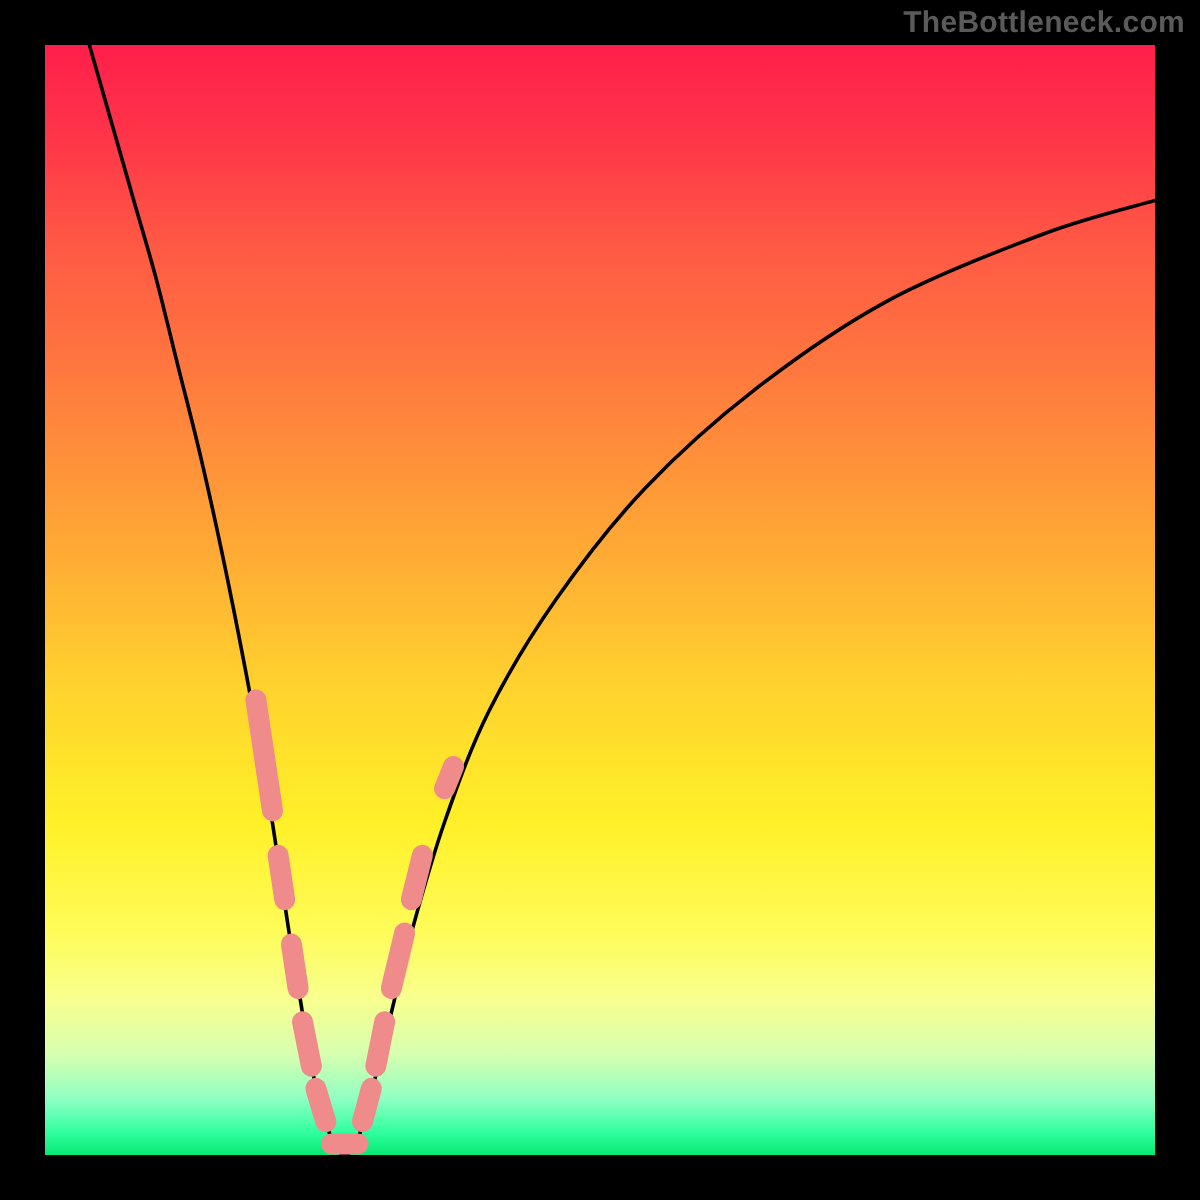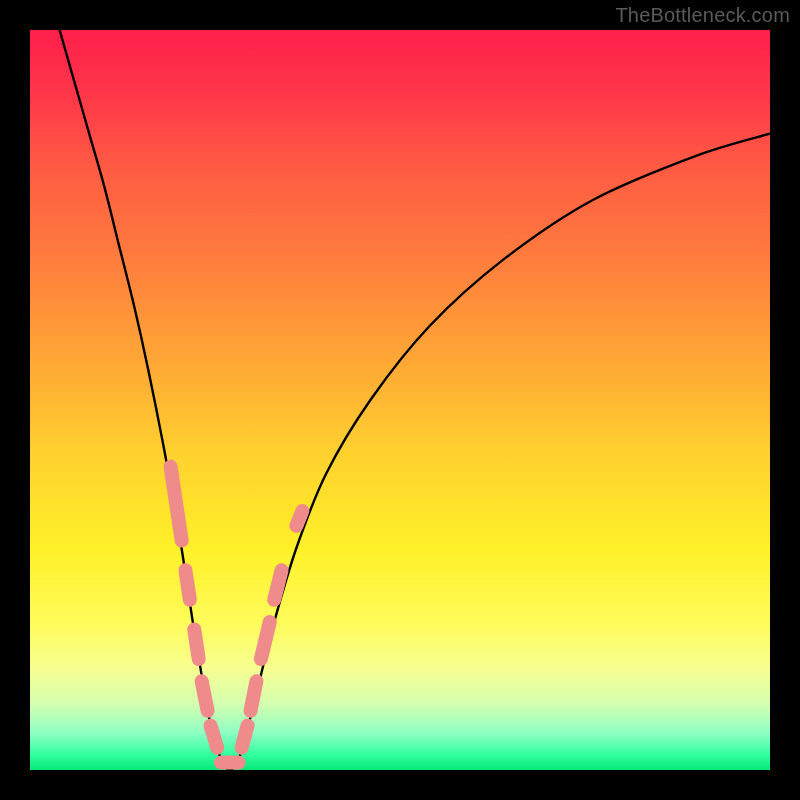--- a/index.html
+++ b/index.html
@@ -39,21 +39,21 @@
       #8effc3 95%,
       #2fff9e 98%,
       #06e873 100%);
   }
   .watermark {
     position: absolute;
     top: 4px;
     right: 10px;
     color: #5a5a5a;
     font-size: 20px;
-    font-weight: 400;
+    font-weight: 700;
     letter-spacing: 0.2px;
     user-select: none;
   }
   svg.curve {
     position: absolute;
     top: 0;
     left: 0;
     width: 740px;
     height: 740px;
   }

